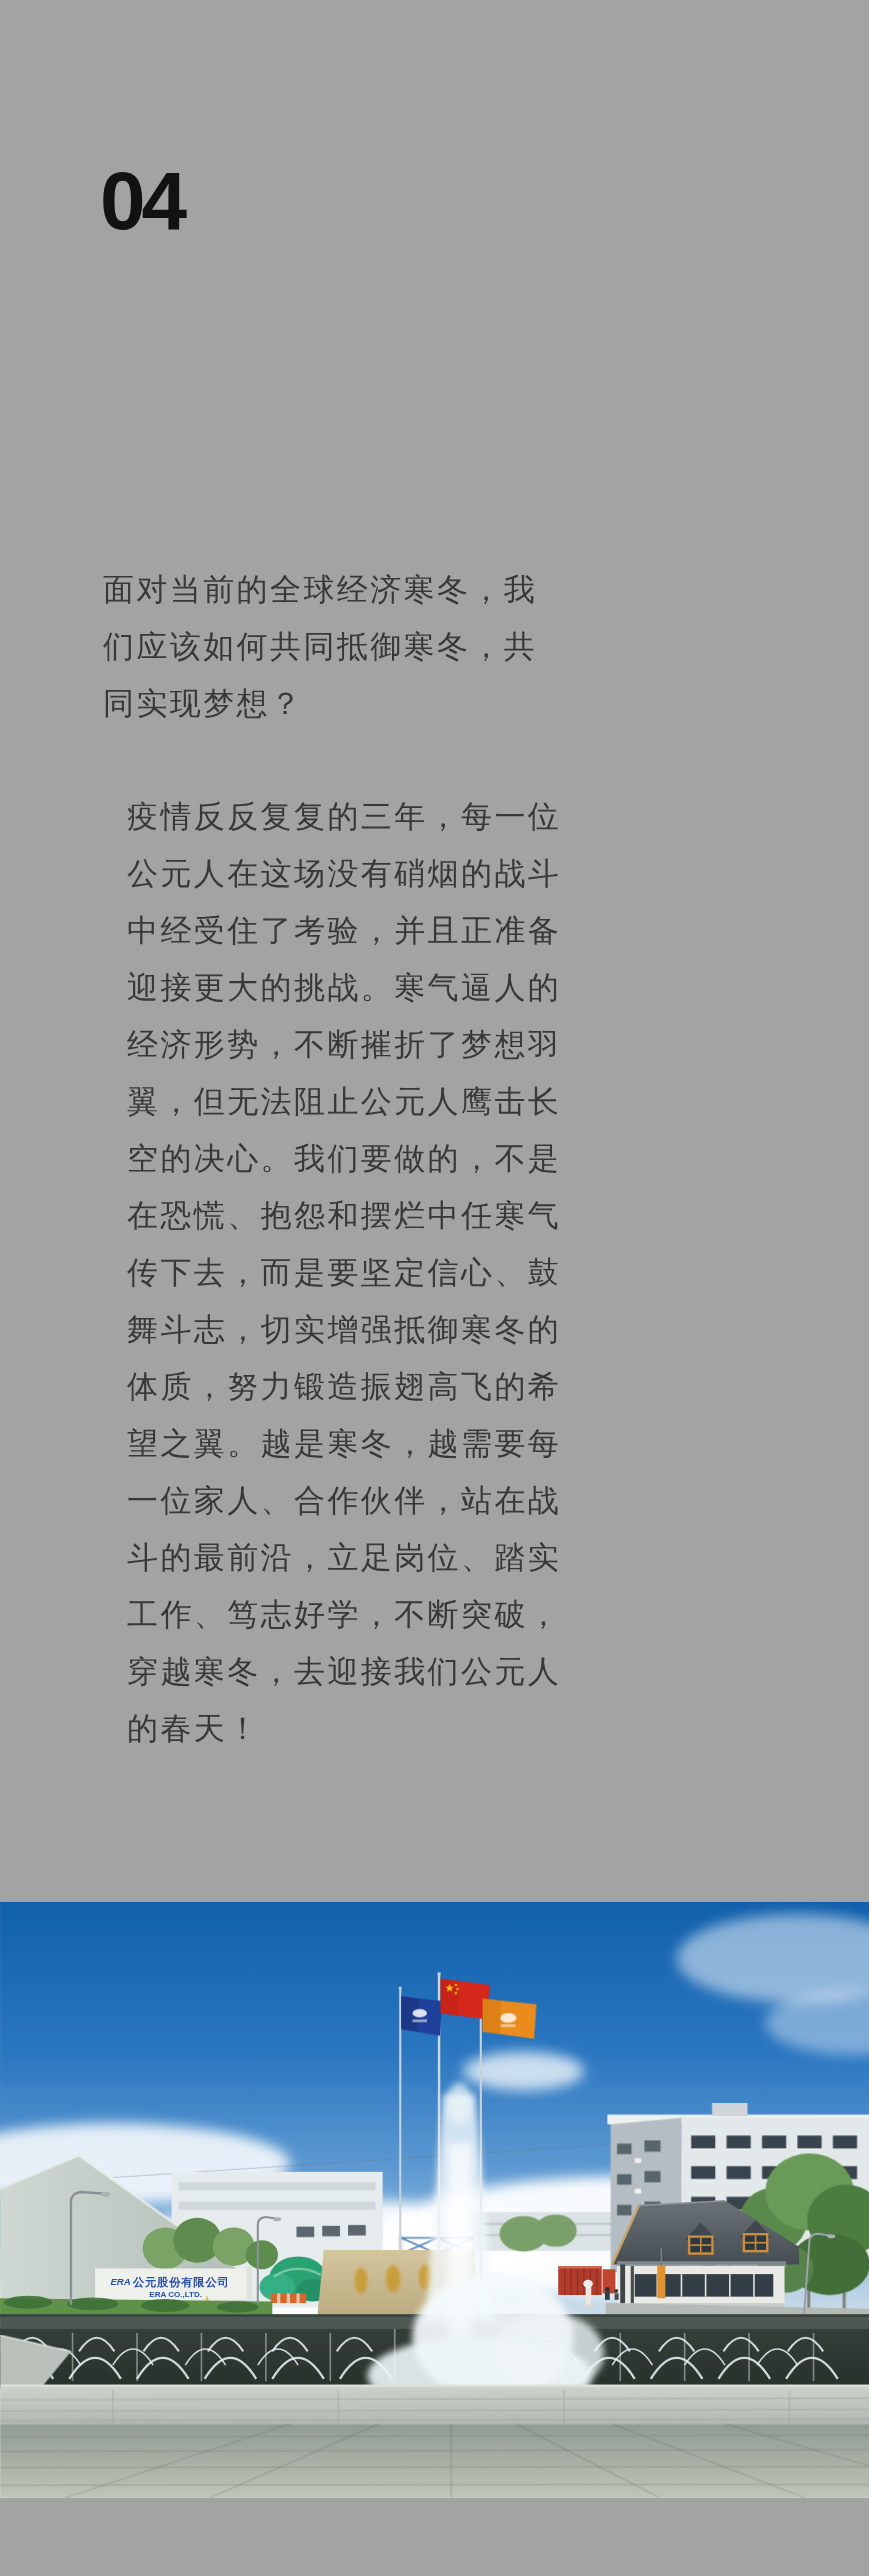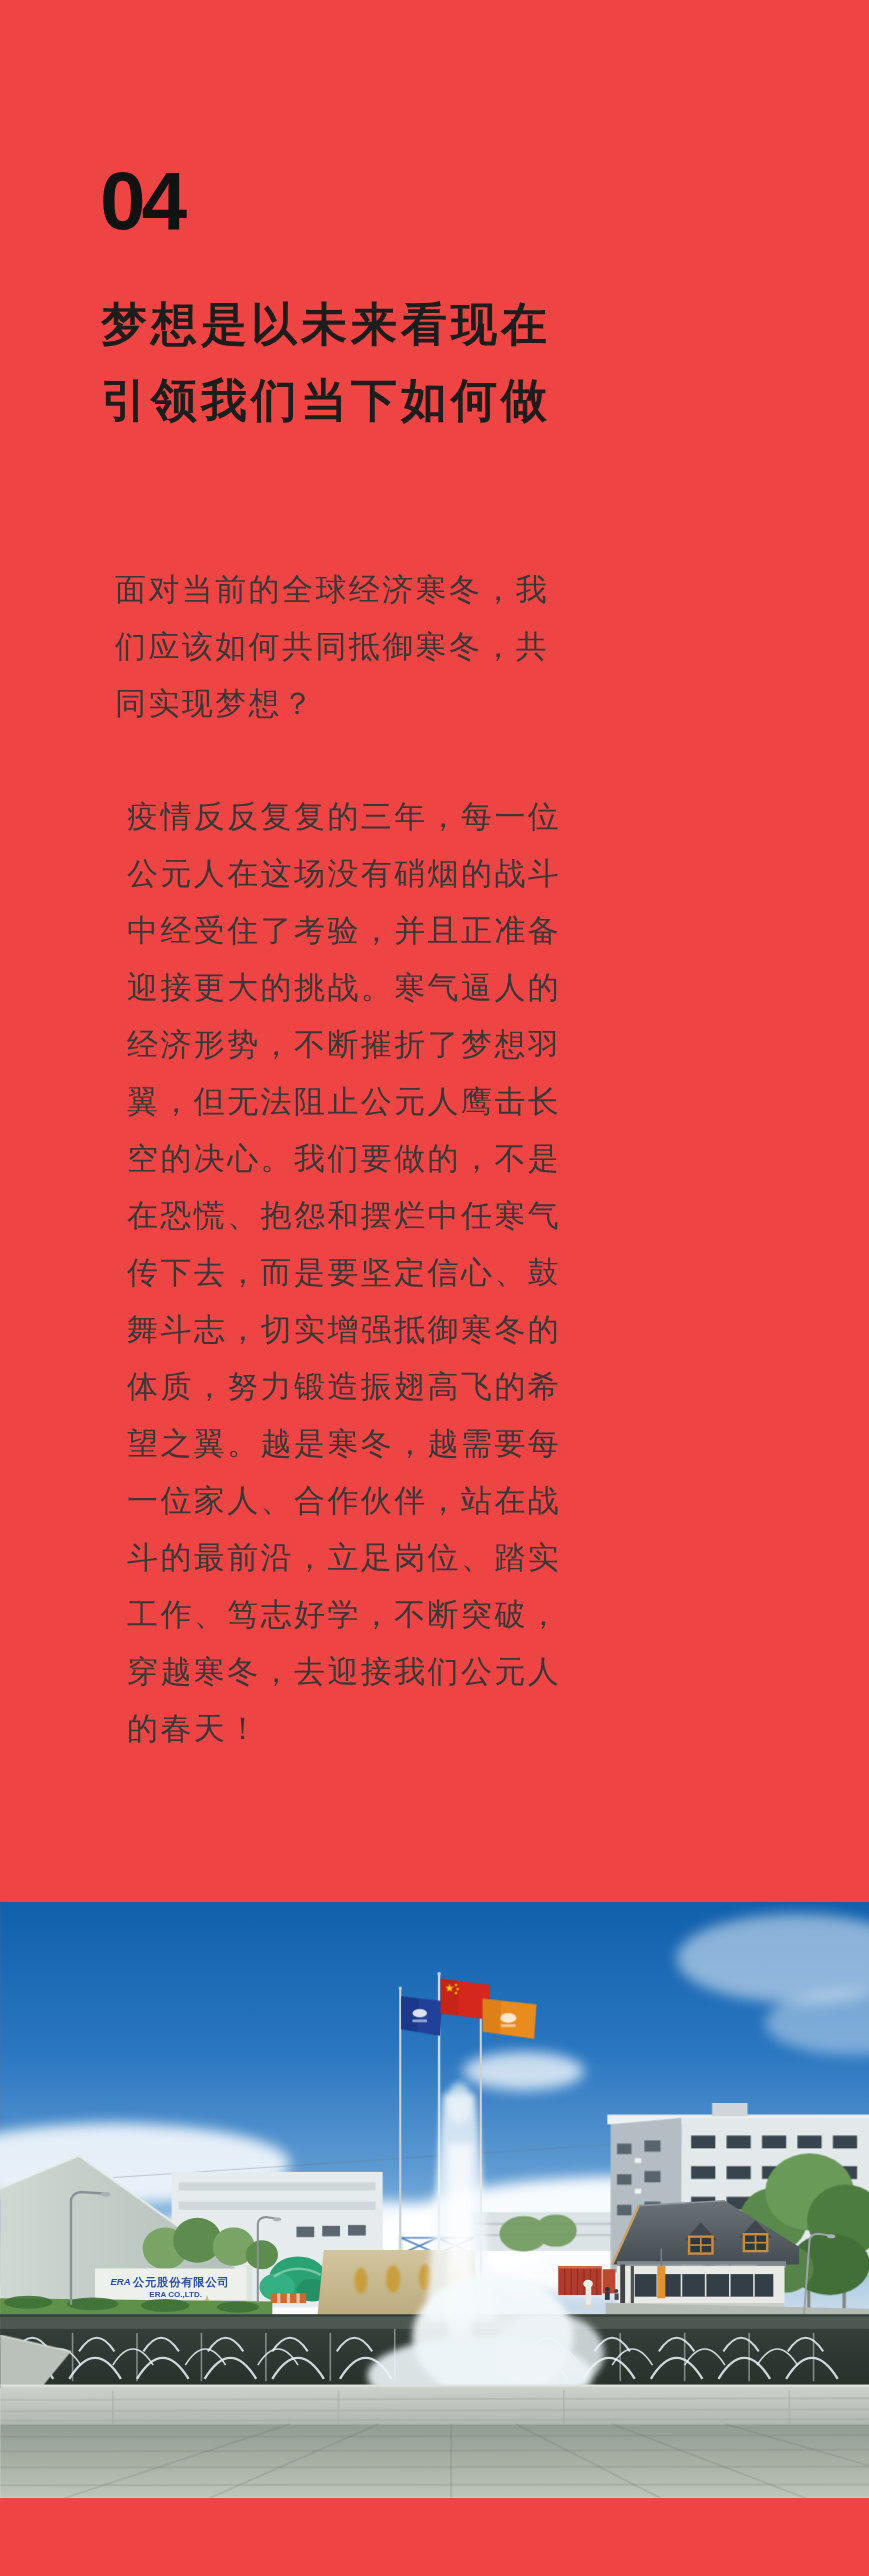--- a/index.html
+++ b/index.html
@@ -1,36 +1,34 @@
 <!DOCTYPE html>
 <html style="font-size:13px"><head>
 <meta charset="utf-8">
 <style>
   html,body{margin:0;padding:0;background:#ffffff;}
-  .page{position:relative;width:870px;height:2576px;background:#ef4444;overflow:hidden;
+  .page{position:relative;width:870px;height:2576px;background:#a3a3a3;overflow:hidden;
         font-family:"Liberation Sans","DejaVu Sans",sans-serif;}
   .section-number{position:absolute;left:100px;top:160px;font-size:82px;line-height:82px;
         font-weight:700;letter-spacing:-4px;color:#121212;}
   .heading{position:absolute;left:101px;top:286px;margin:0;font-size:46px;line-height:76px;
         font-weight:700;letter-spacing:4px;color:#1d1d1d;white-space:pre-line;}
   .para{position:absolute;left:103px;margin:0;font-size:31px;line-height:57px;font-weight:400;
         letter-spacing:2.4px;color:#383838;white-space:pre-line;}
-  .p1{top:561px;margin-left:12px;}
+  .p1{top:561px;}
   .p2{top:788px;margin-left:24px;}
   .photo{position:absolute;left:0;top:1902px;width:870px;height:596px;display:block;}
 </style>
 </head>
 <body>
 
 <div class="page">
 
   <div class="section-number">04</div>
 
-  <h1 class="heading">梦想是以未来看现在
-引领我们当下如何做</h1>
 
   <p class="para p1">面对当前的全球经济寒冬，我
 们应该如何共同抵御寒冬，共
 同实现梦想？</p>
   <p class="para p2">疫情反反复复的三年，每一位
 公元人在这场没有硝烟的战斗
 中经受住了考验，并且正准备
 迎接更大的挑战。寒气逼人的
 经济形势，不断摧折了梦想羽
 翼，但无法阻止公元人鹰击长

